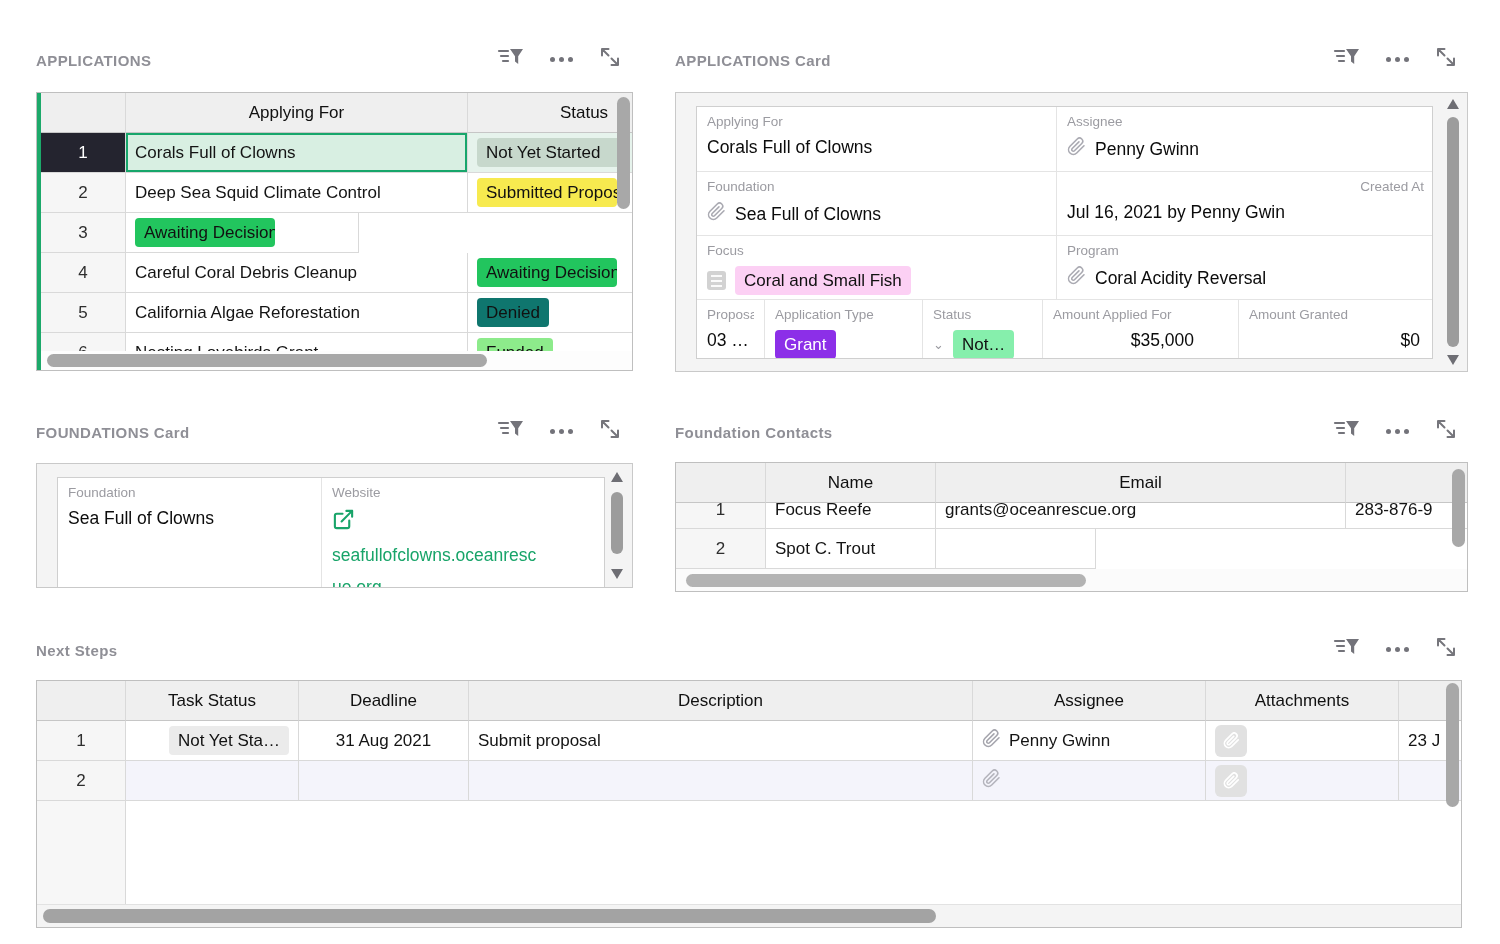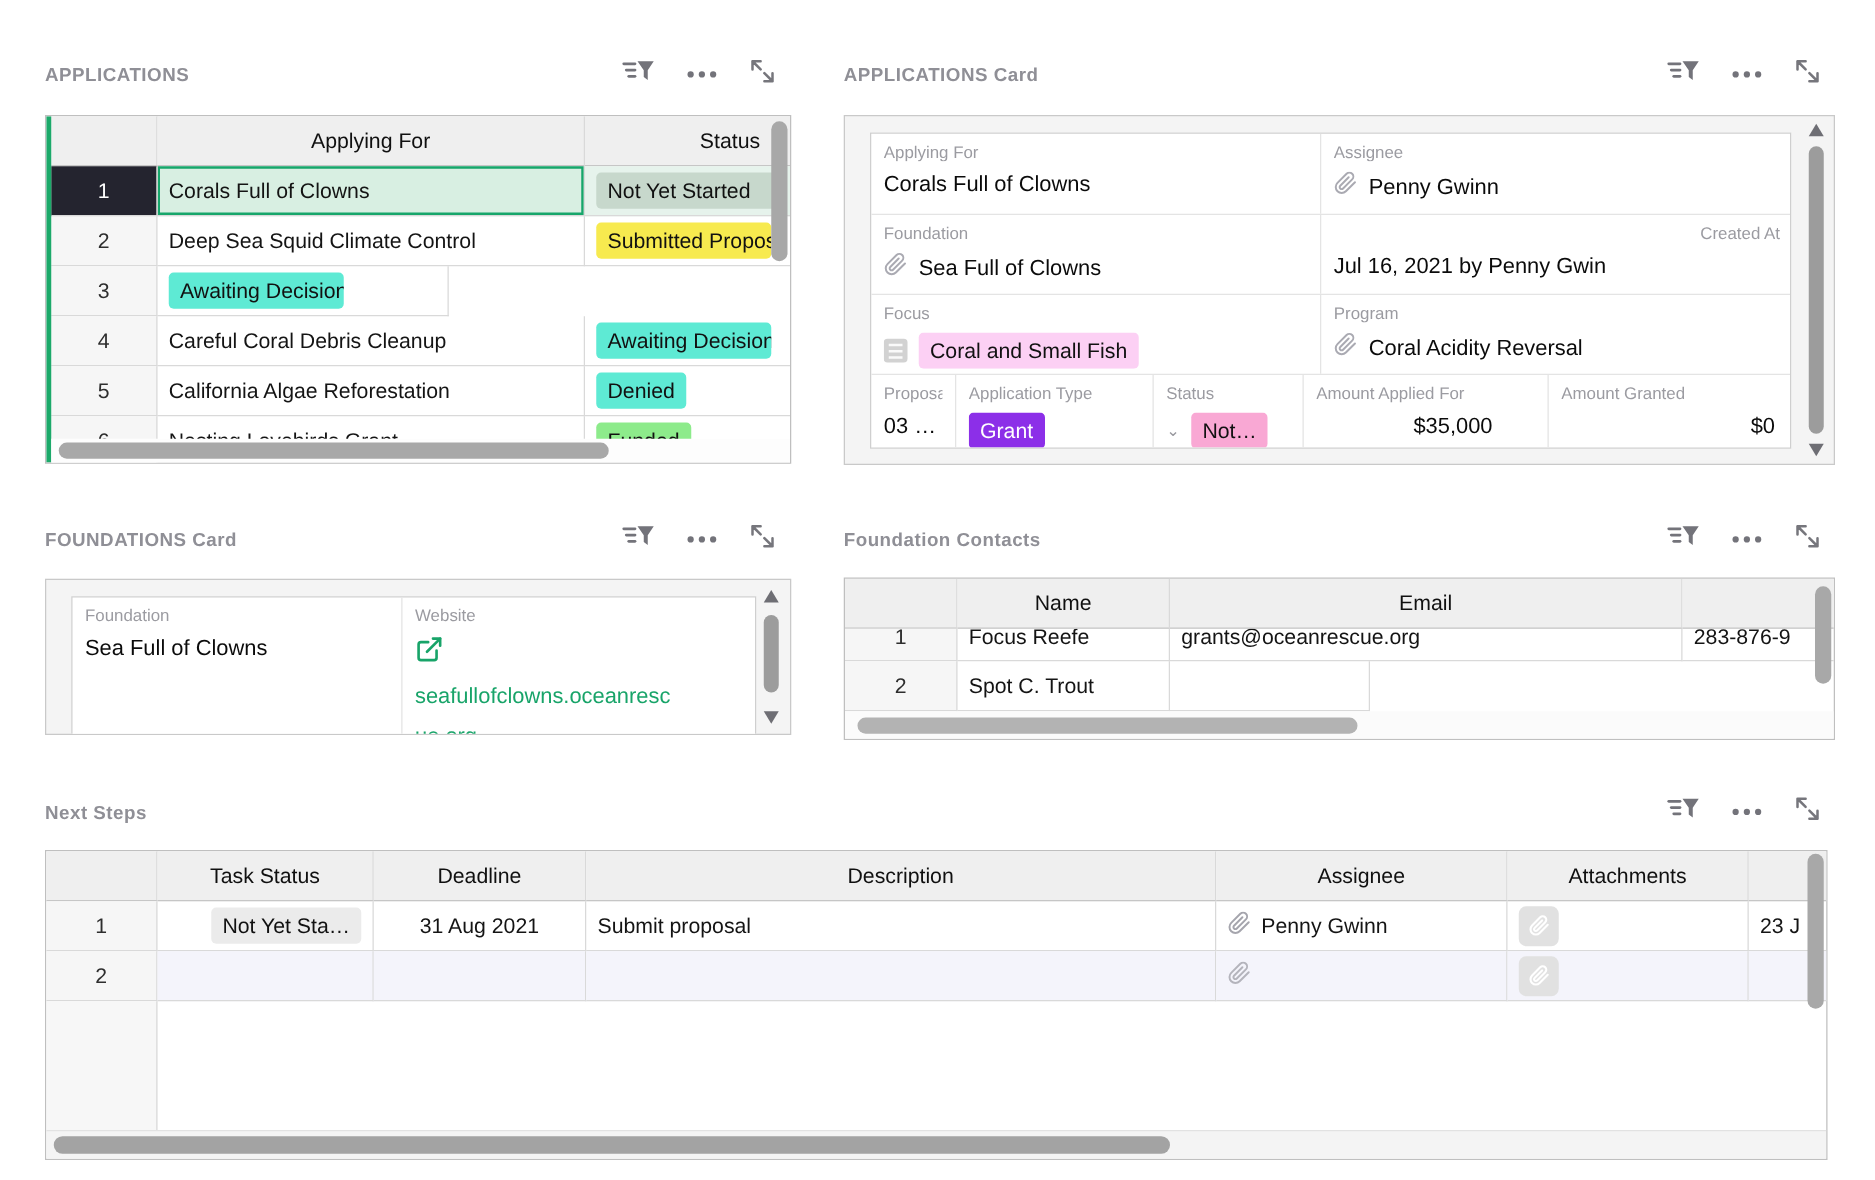--- a/index.html
+++ b/index.html
@@ -15,22 +15,22 @@
   .greenbar{position:absolute;left:0;top:0;bottom:0;width:4px;background:#1ca96a;z-index:4;}
   .trow{display:flex;height:40px;box-sizing:border-box;}
   .cell{box-sizing:border-box;border-right:1px solid #d9d9d9;border-bottom:1px solid #d9d9d9;font-size:17px;color:#141414;display:flex;align-items:center;padding:0 9px;white-space:nowrap;overflow:hidden;flex:none;}
   .hd{background:#efefef;justify-content:center;padding:0;border-bottom:1px solid #c6c6c6;color:#101010;}
   .numc{background:#f6f6f6;justify-content:center;padding:0;color:#2e2e2e;}
   .selnum{background:#24242f;color:#fff;}
   .selcell{background:#d8efe2;box-shadow:inset 0 0 0 2px #17a66b;}
   .selbg{background:#e6f3ec;}
   .chip{display:inline-block;border-radius:4px;padding:3px 9px;line-height:23px;font-size:17px;color:#111;overflow:hidden;white-space:nowrap;box-sizing:border-box;vertical-align:middle;}
   .w150{width:150px;} .w140{width:140px;}
-  .sage{background:#c7d8cc;} .yellow{background:#f7ea4f;} .pink{background:#5eead4;}
-  .red{background:#5eead4;} .grn{background:#8deb8b;} .gray{background:#f9a8d4;}
+  .sage{background:#c7d8cc;} .yellow{background:#f7ea4f;} .pink{background:#22c55e;}
+  .red{background:#0f766e;} .grn{background:#8deb8b;} .gray{background:#86efac;}
   .purple{background:#8c2fe8;color:#fff;}
   .focuspink{background:#fcd0f4;}
   
   .vthumb{position:absolute;width:13px;background:#a8a8a8;border-radius:7px;z-index:6;}
   .hthumb{position:absolute;height:13px;background:#a8a8a8;border-radius:7px;z-index:6;}
   .hzone{position:absolute;z-index:5;box-sizing:border-box;}
   .arrup{width:0;height:0;border-left:6px solid transparent;border-right:6px solid transparent;border-bottom:10px solid #6e6e74;}
   .arrdn{width:0;height:0;border-left:6px solid transparent;border-right:6px solid transparent;border-top:10px solid #6e6e74;}
   
   .cardouter{position:absolute;background:#f4f4f4;border:1px solid #c9c9c9;box-sizing:border-box;overflow:hidden;}

